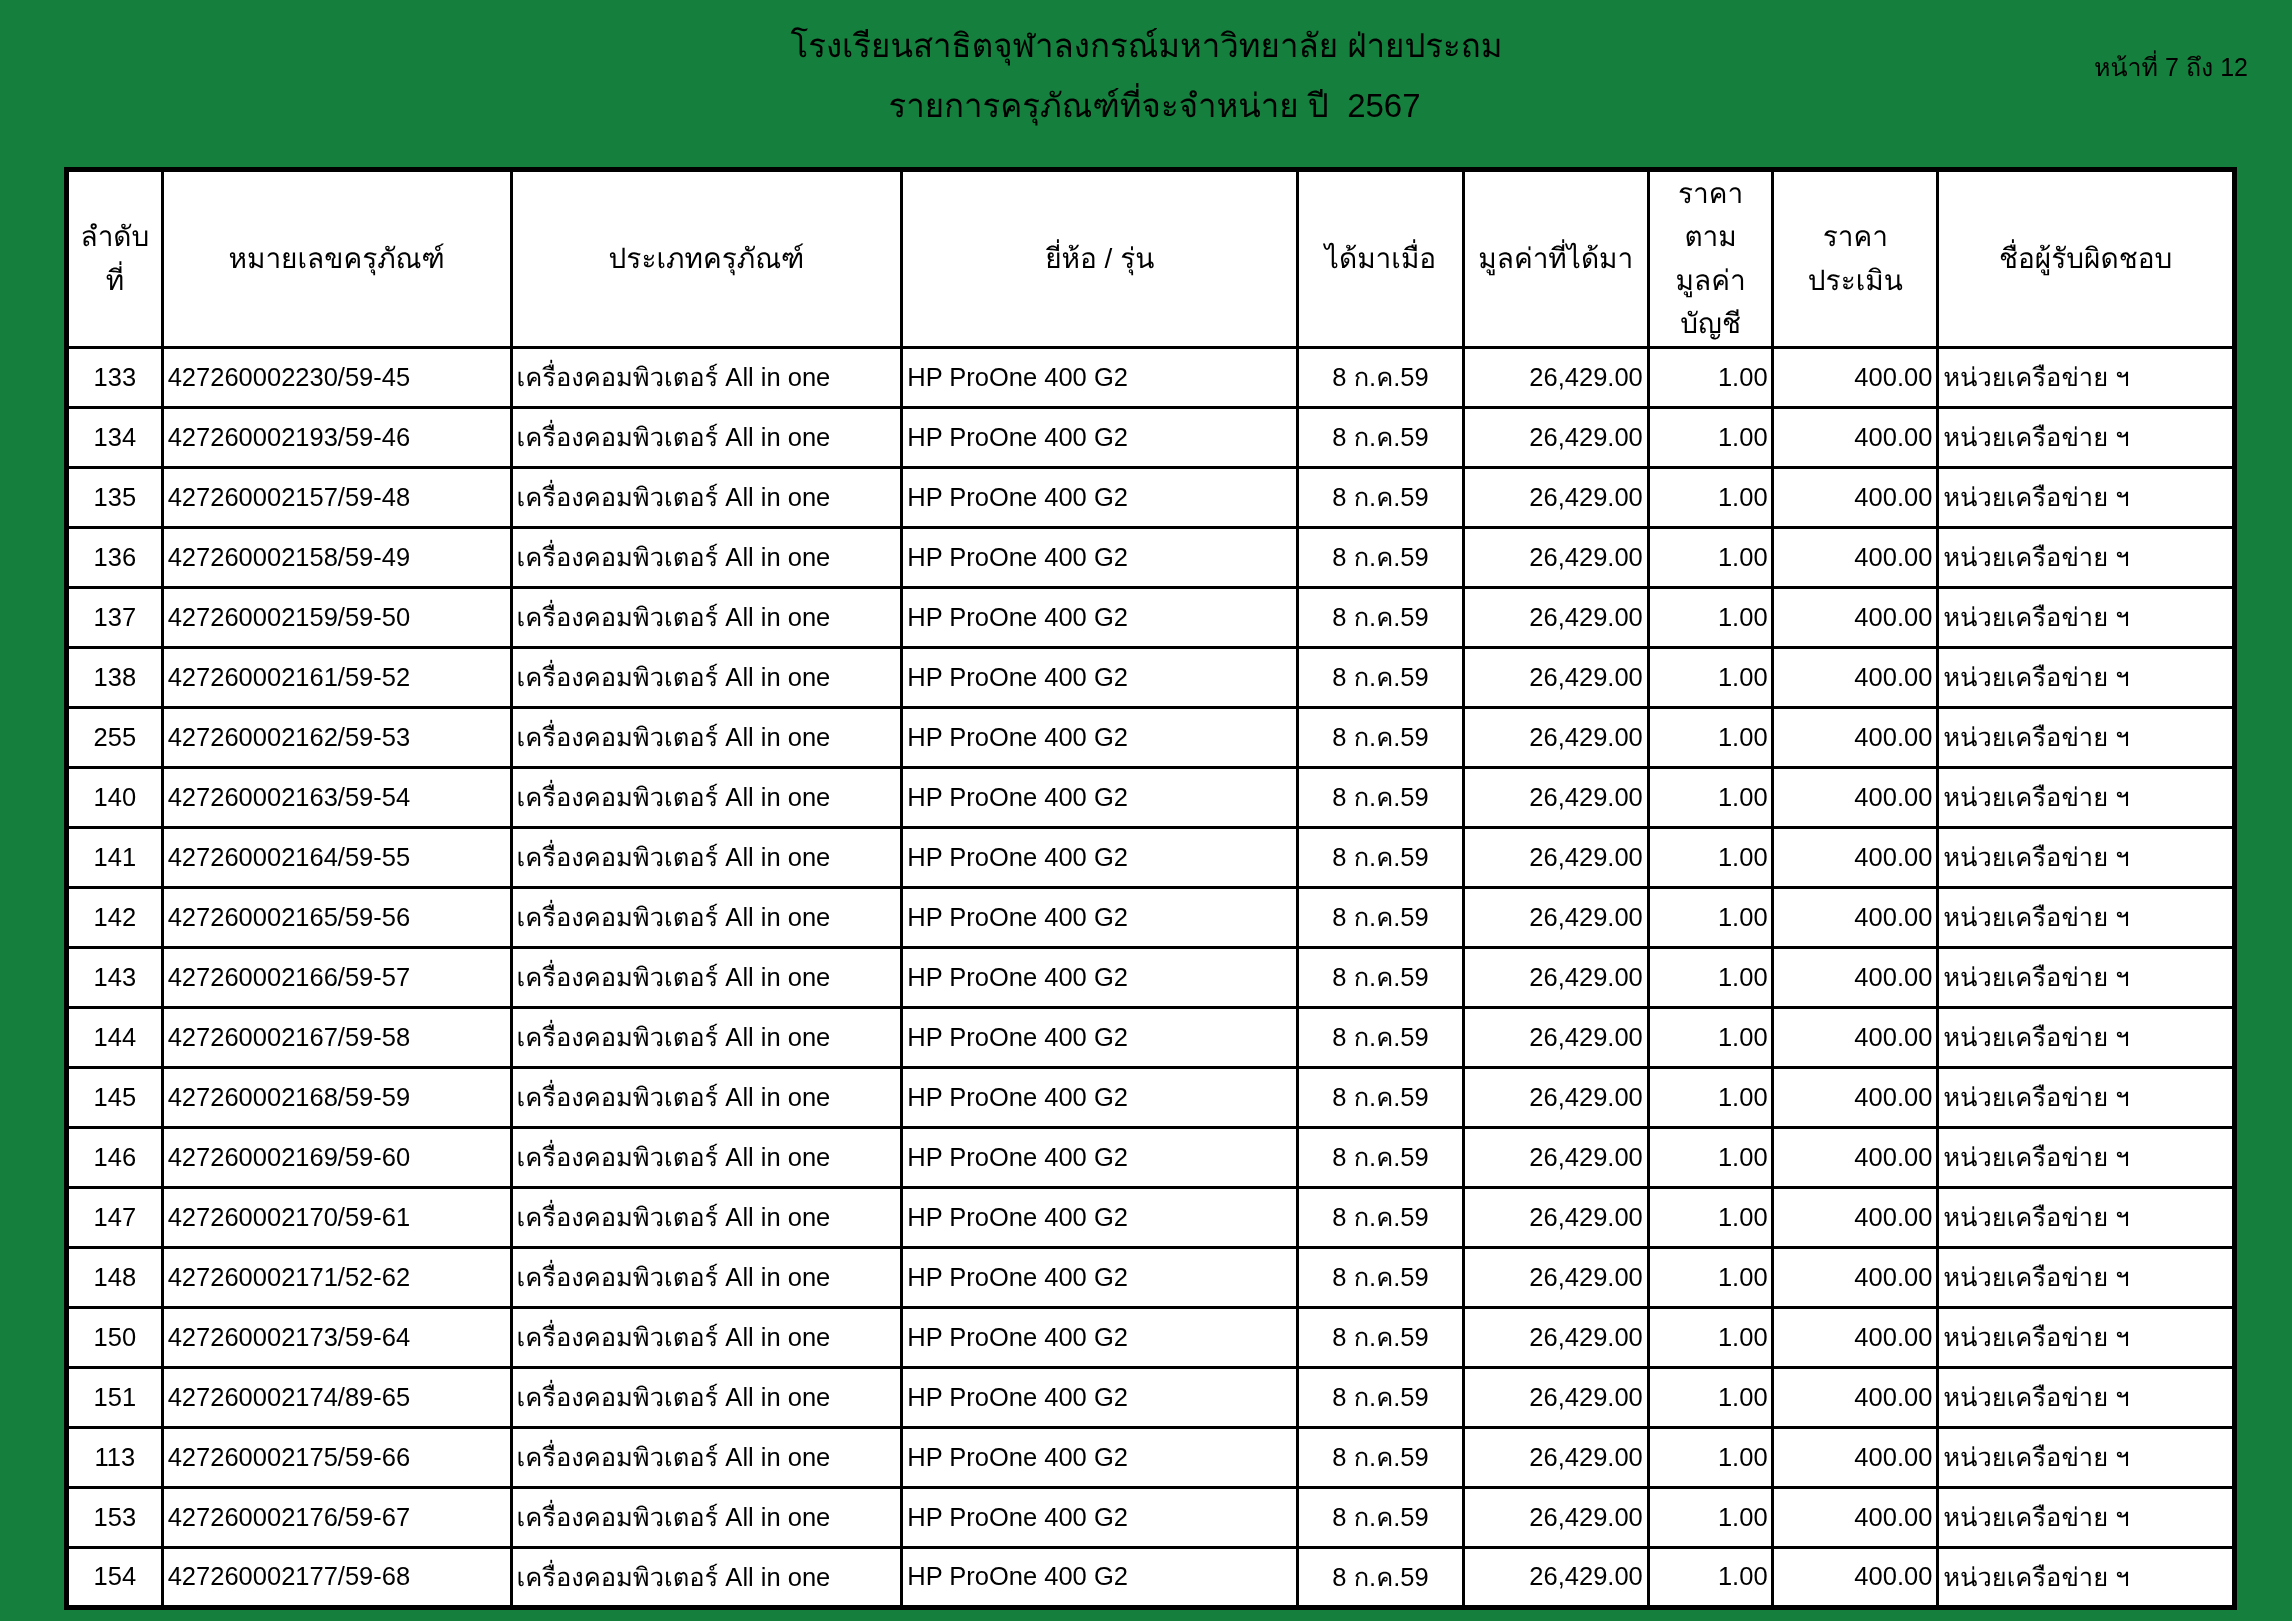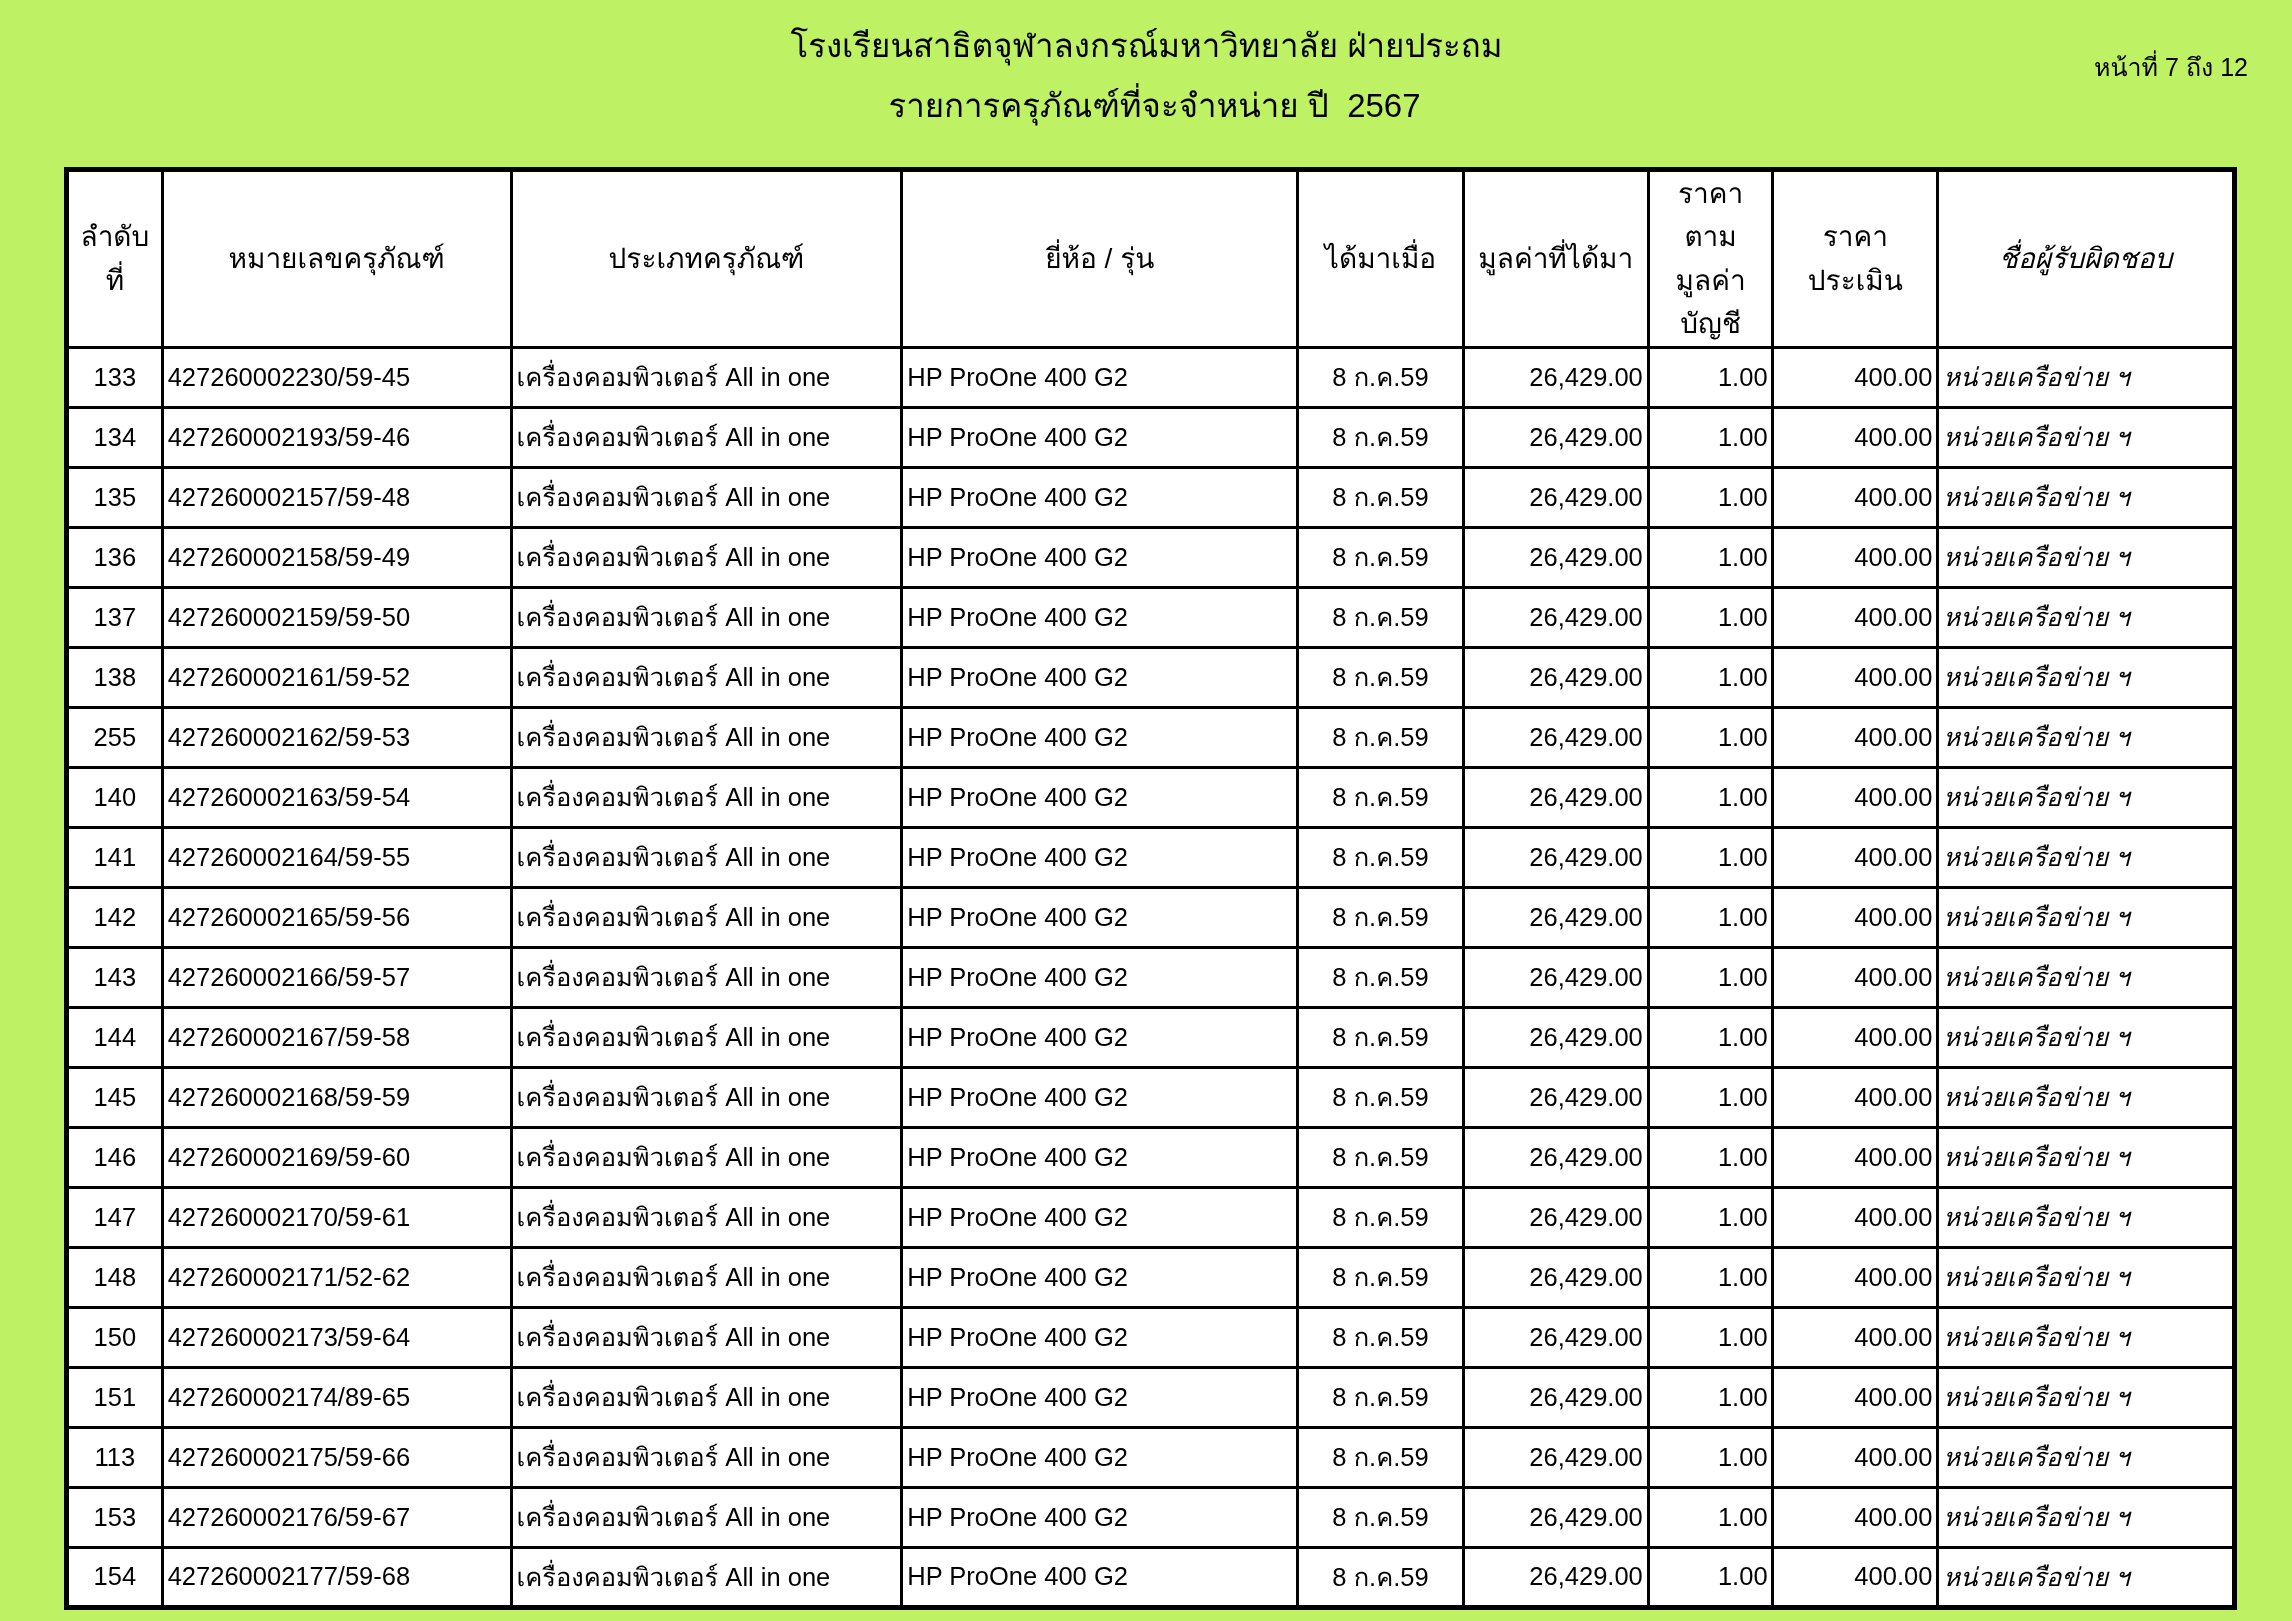--- a/index.html
+++ b/index.html
@@ -6,21 +6,21 @@
     margin: 0;
     padding: 0;
     background: #ffffff;
     font-family: "Liberation Sans", sans-serif;
     color: #000000;
   }
   .page {
     position: relative;
     width: 2293px;
     height: 1621px;
-    background: #bef264;
+    background: #15803d;
     overflow: hidden;
   }
   .doc-title {
     position: absolute;
     top: 25.5px;
     left: 0;
     width: 100%;
     text-align: center;
     font-size: 33px;
     line-height: 1.2;
@@ -72,21 +72,21 @@
   }
   
   .col-no              { width: 84px;  }
   .col-asset_number    { width: 338px; }
   .col-asset_type      { width: 380px; }
   .col-brand_model     { width: 385px; }
   .col-acquired_date   { width: 155px; }
   .col-acquired_value  { width: 174px; }
   .col-book_value      { width: 114px; }
   .col-appraised_price { width: 154px; }
-  .col-responsible     { width: 285px; font-style: italic; }
+  .col-responsible     { width: 285px; }
   
   td.col-no              { text-align: center; }
   td.col-asset_number    { text-align: left;   padding-left: 5.9px; margin-top: 44px; }
   td.col-asset_type      { text-align: left;   padding-left: 5.9px; }
   td.col-brand_model     { text-align: left;   padding-left: 5.9px; }
   td.col-acquired_date   { text-align: center; }
   td.col-acquired_value  { text-align: right;  padding-right: 11.8px; }
   td.col-book_value      { text-align: right;  padding-right: 7.8px; }
   td.col-appraised_price { text-align: right;  padding-right: 13.7px; font-size: 30px; }
   td.col-responsible     { text-align: left;   padding-left: 5.9px; }

